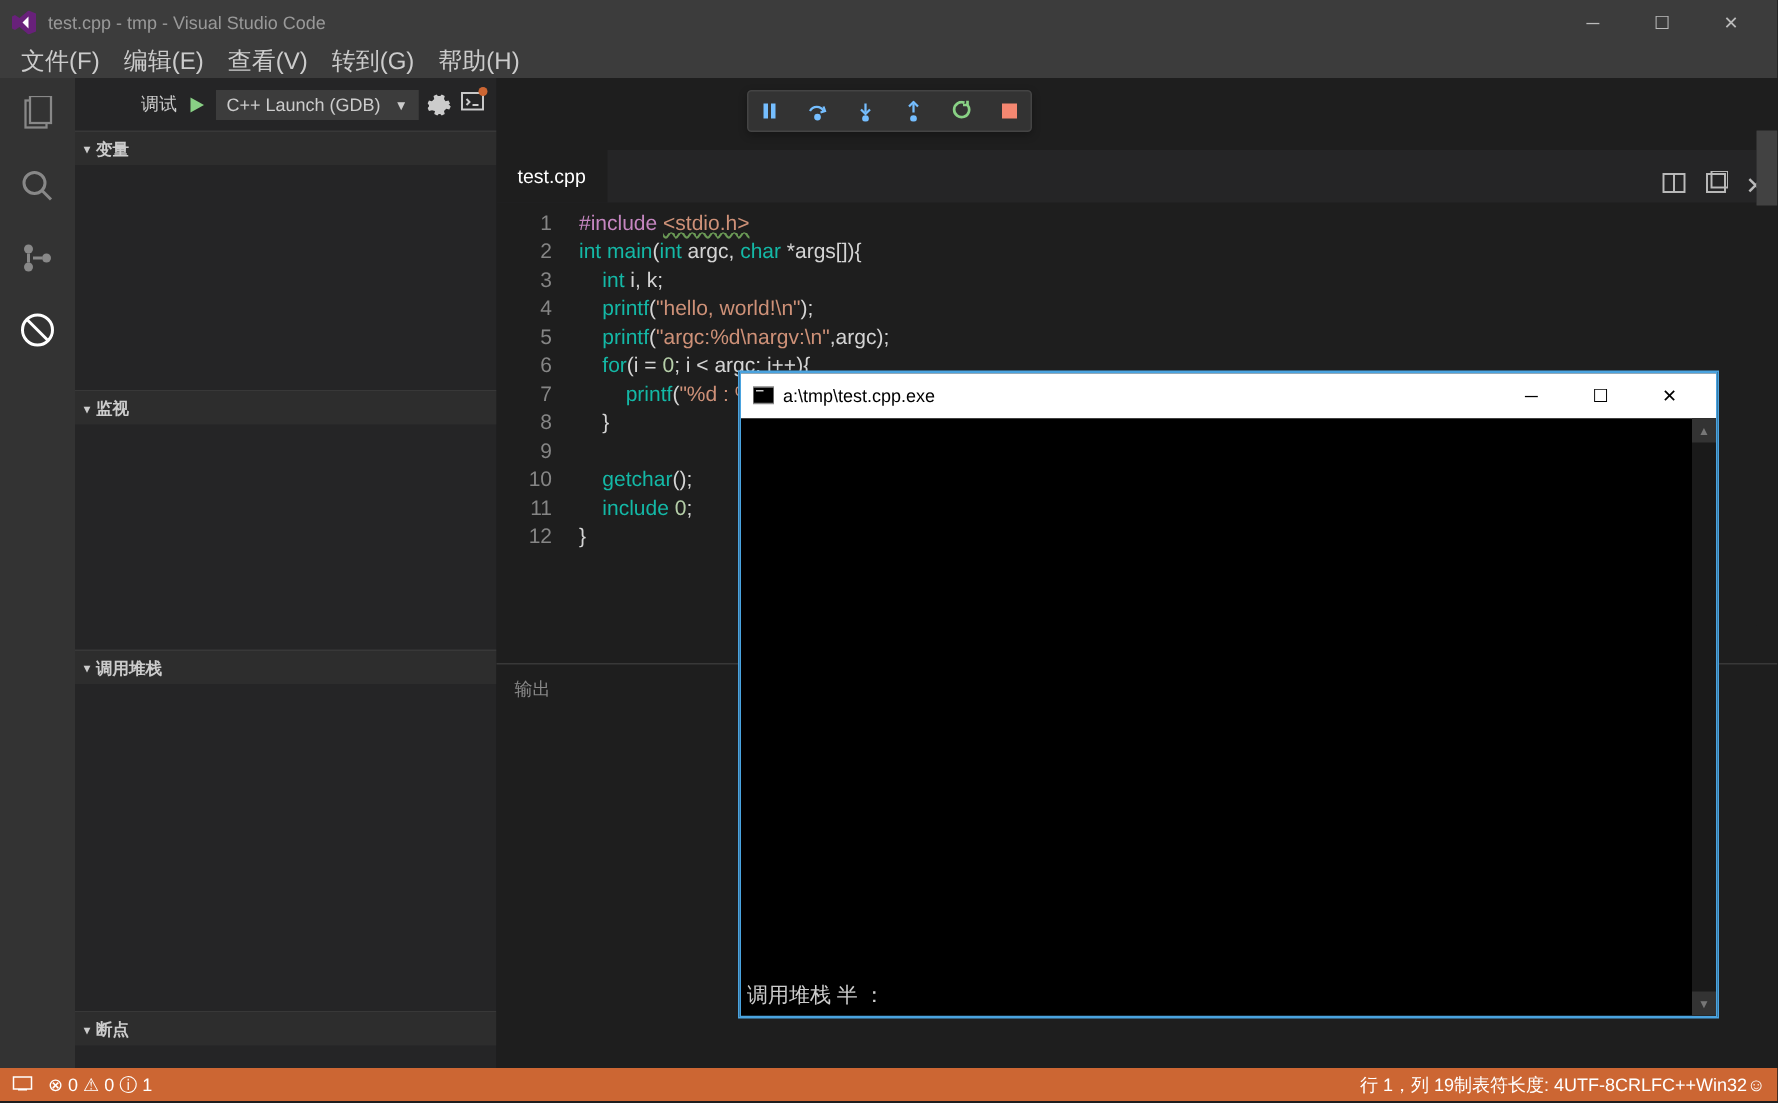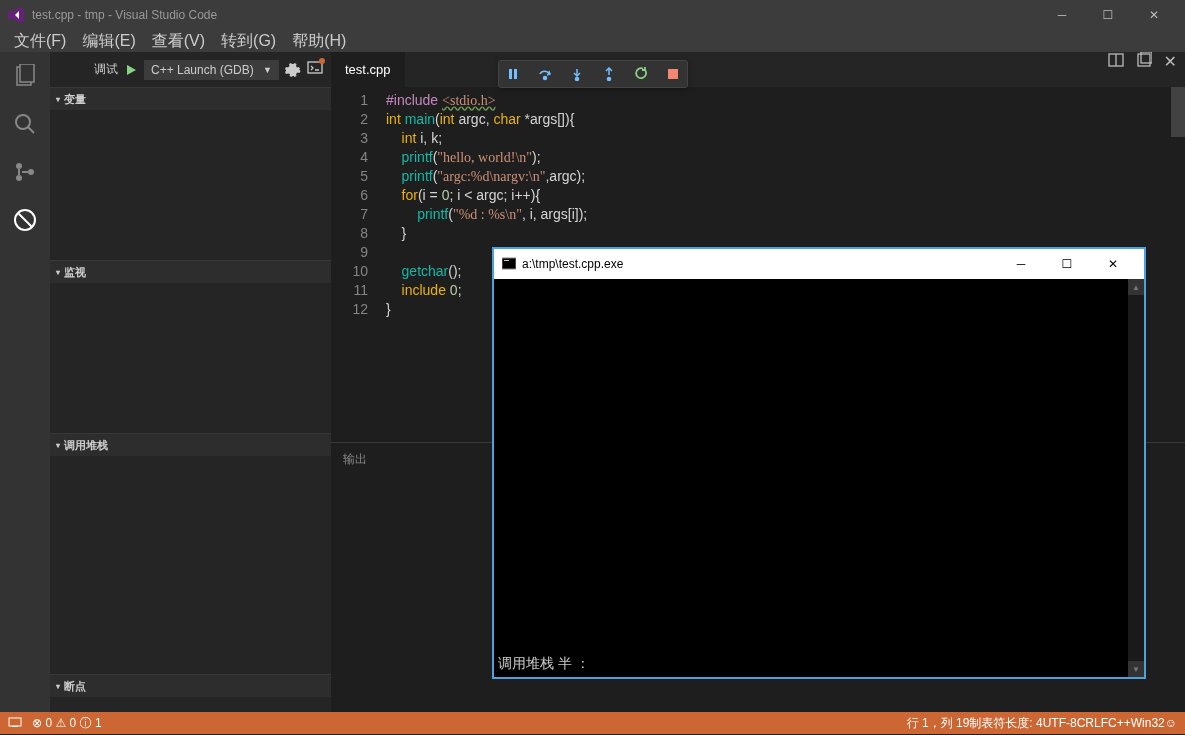--- a/index.html
+++ b/index.html
@@ -24,31 +24,31 @@
 .sidebar-head .dropdown { background:#3c3c3c; border:1px solid #3c3c3c; color:#ccc; padding:2px 6px; font-size:12px; flex:1; display:flex; align-items:center; justify-content:space-between; }
 .sidebar-head svg { color:#ccc; }
 .panel-section { border-top:1px solid #383838; }
 .panel-hdr { height:22px; background:#2d2d2d; display:flex; align-items:center; padding:0 6px; font-size:11px; font-weight:bold; color:#ccc; gap:4px; }
 .panel-body { flex:1; }
 #sec-vars .panel-body { height:150px; }
 #sec-watch .panel-body { height:150px; }
 #sec-call .panel-body { height:218px; }
 
 .editorcol { flex:1; display:flex; flex-direction:column; background:#1e1e1e; }
-.tabrow { height:35px; background:#252526; display:flex; align-items:flex-start; position:relative; }
+.tabrow { height:35px; background:#252526; display:flex; align-items:flex-end; position:relative;margin-top:48px; }
 .tab { height:35px; background:#1e1e1e; color:#fff; padding:0 14px; display:flex; align-items:center; font-size:13px; border-right:1px solid #252526; }
 .tabrow .ractions { margin-left:auto; display:flex; gap:12px; padding-right:8px; color:#bbb; }
 
 .code { flex:1; display:flex; font-family:Consolas,monospace; font-size:14px; }
 .gutter { width:55px; text-align:right; color:#858585; padding:4px 18px 0 0; line-height:19px; }
 .gutter div { height:19px; }
 .codetext { flex:1; padding-top:4px; line-height:19px; white-space:pre; color:#d4d4d4; position:relative; }
-.kw { color:#eab308;margin-top:20px; }
+.kw { color:#14b8a6;margin-top:20px; }
 .fn { color:#14b8a6; }
-.str { color:#ce9178;font-family:Liberation Serif, serif; }
+.str { color:#ce9178; }
 .inc { color:#c586c0; }
 .num { color:#b5cea8; }
 
 .outputpanel { height:270px; border-top:1px solid #383838; background:#1e1e1e; padding:8px 12px; font-size:12px; color:#888; }
 
 .statusbar { height:22px; background:#cc6633; color:#fff; display:flex; align-items:center; font-size:12px; padding:0 8px; gap:10px;text-align:right; }
 .statusbar .right { margin-left:auto; display:flex; gap:0; align-items:center; }
 
 .debugtoolbar { position:absolute; top:60px; left:498px; height:28px; background:#333; border:1px solid #444; border-radius:3px; display:flex; align-items:center; padding:0 6px; gap:16px; box-shadow:0 2px 6px rgba(0,0,0,.3); }
 .debugtoolbar .dbtn { width:16px; height:16px; display:flex; align-items:center; justify-content:center; }

